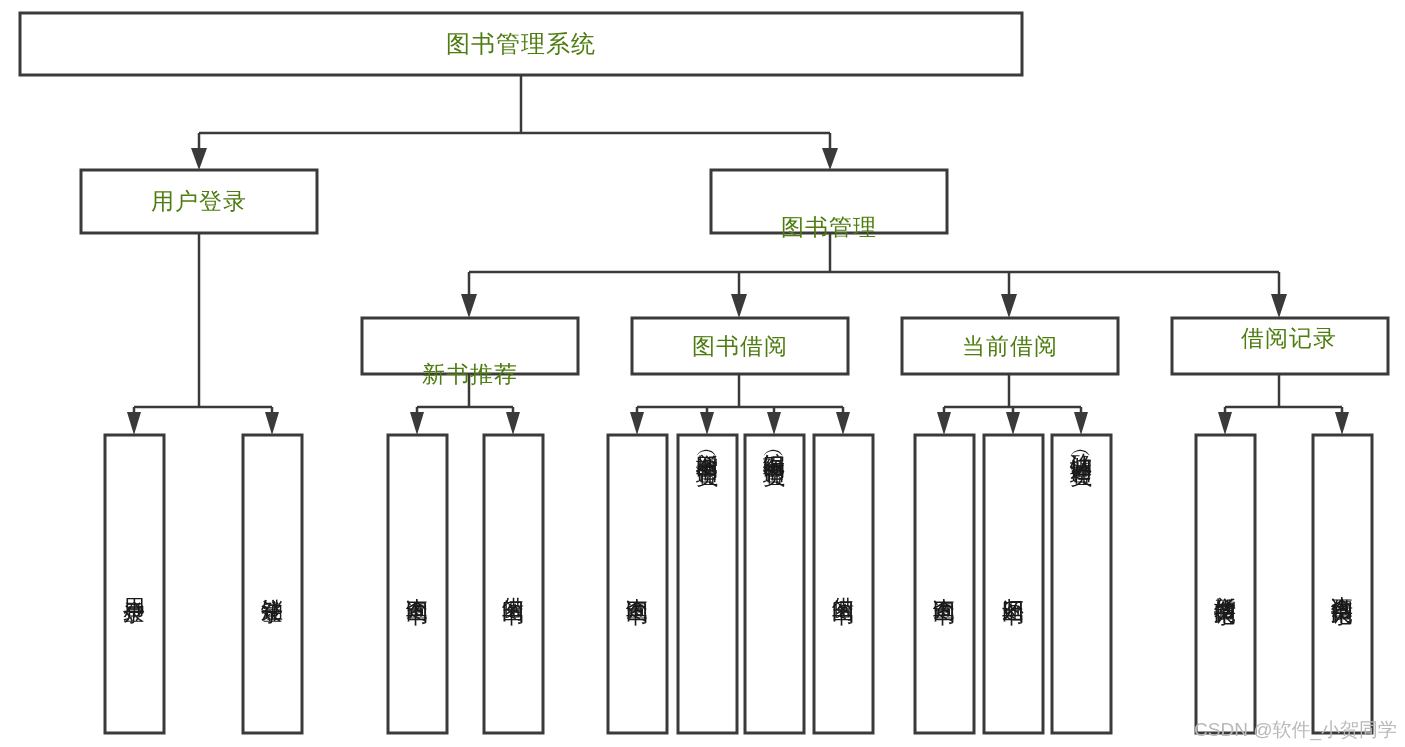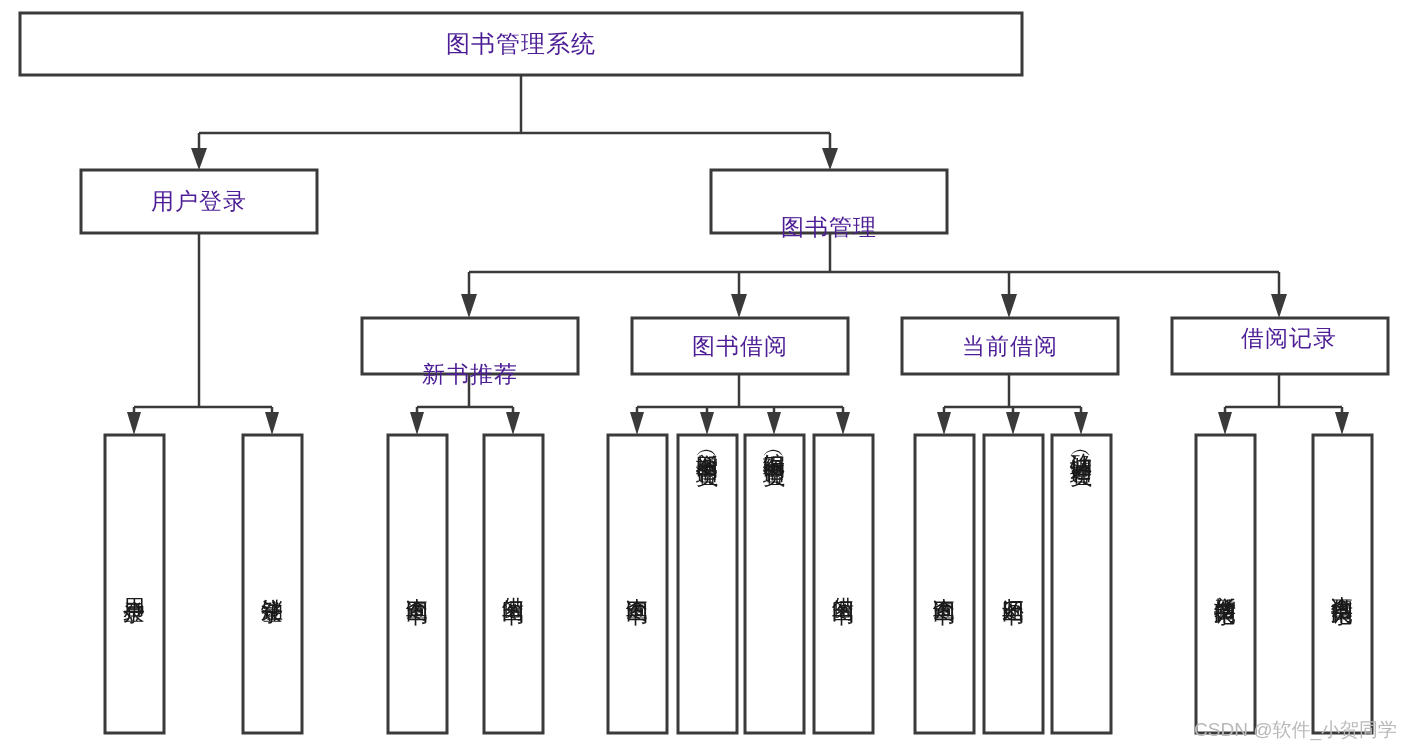--- a/index.html
+++ b/index.html
@@ -59,21 +59,21 @@
   .horiz-text-wrap {
     position: absolute;
     display: flex;
     align-items: center;
     justify-content: center;
     pointer-events: none;
   }
   .horiz-text {
     font-family: "Liberation Sans", "DejaVu Sans", sans-serif;
     font-size: 23px;
-    color: #4c1d95;
+    color: #4d7c0f;
     letter-spacing: 1px;
     white-space: nowrap;
   }
   .root-text {
     font-size: 24px;
   }
   #watermark {
     position: absolute;
     right: 8px;
     bottom: 4px;

